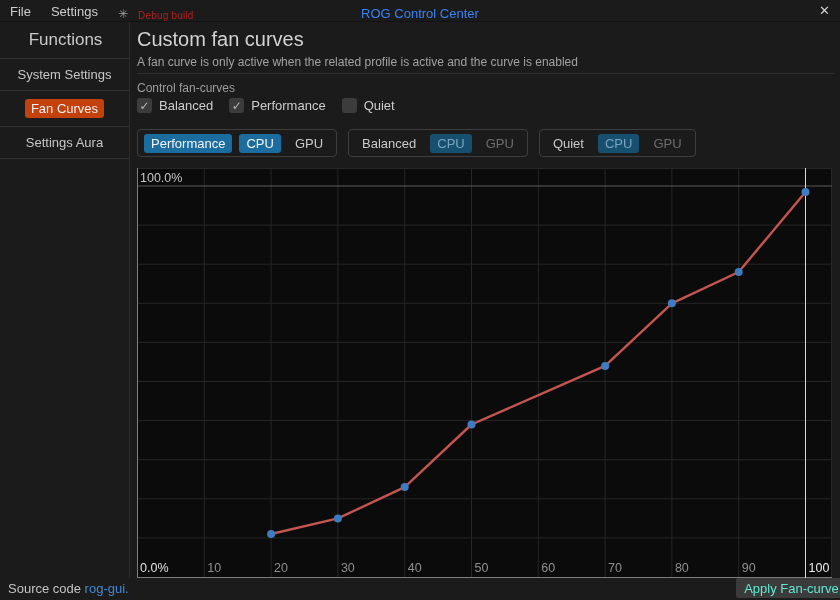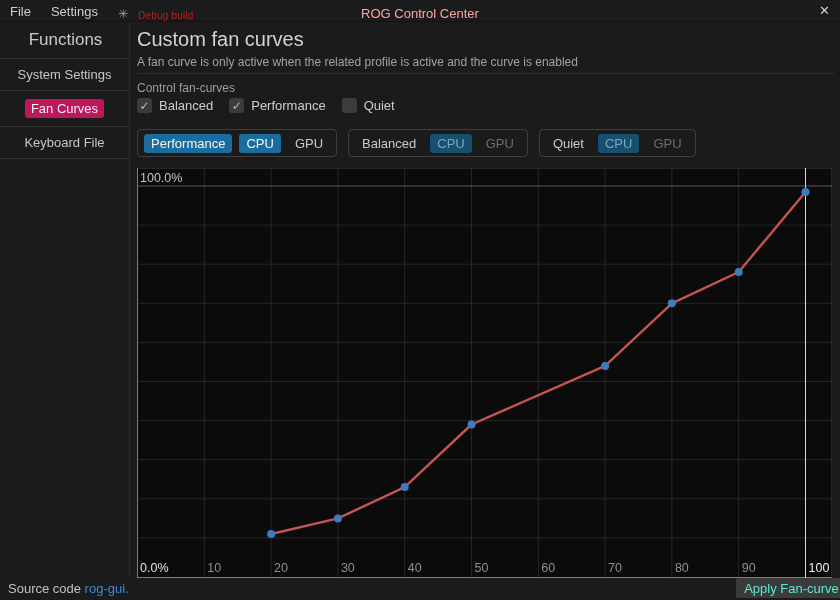--- a/index.html
+++ b/index.html
@@ -8,29 +8,29 @@
     background:#1b1b1b; color:#c8c8c8;
     font-family:"Liberation Sans","DejaVu Sans",sans-serif;
     position:relative; font-size:13px;
   }
   
   .titlebar { position:absolute; left:0; top:0; width:840px; height:22px;
     border-bottom:1px solid #121212; display:flex; align-items:flex-end; }
   .menu-item { padding:2px 10px; color:#cdcdcd; font-size:13px; cursor:default; }
   .sun { color:#9a9a9a; font-size:12px; padding:0 10px; }
   .debug { color:#b22020; font-size:10px; font-weight:normal; letter-spacing:.2px; }
-  .win-title { position:absolute; left:0; right:0; text-align:center; color:#fca5a5; font-size:13px; pointer-events:none; }
+  .win-title { position:absolute; left:0; right:0; text-align:center; color:#3b82f6; font-size:13px; pointer-events:none; }
   .close-btn { position:absolute; right:10px; top:3px; color:#cfcfcf; font-size:13px; font-weight:bold; }
   
   .sidebar { position:absolute; left:0; top:22px; width:130px; height:556px;
     border-right:1px solid #2b2b2b; padding:6px 8px 0 8px;text-align:center; }
   .sidebar h2 { font-size:17px; font-weight:normal; color:#c9c9c9; padding:2px 0 8px 2px; }
   .sep { height:1px; background:#323232; margin:0 -8px; }
   .side-item { padding:8px 2px; font-size:13px; color:#c6c6c6; }
-  .side-item .pill { background:#be185d; color:#f2f2f2; padding:2px 6px; border-radius:3px; display:inline-block; }
+  .side-item .pill { background:#c2410c; color:#f2f2f2; padding:2px 6px; border-radius:3px; display:inline-block; }
   
   .page-title { position:absolute; left:137px; top:28px; font-size:20px; font-weight:normal; color:#d2d2d2; }
   .page-sub { position:absolute; left:137px; top:55px; font-size:12px; color:#a2a2a2;text-align:right; }
   .hdiv { position:absolute; left:137px; right:6px; top:73px; height:1px; background:#2f2f2f; }
   .enabled-label { position:absolute; left:137px; top:81px; font-size:12px; color:#9d9d9d; }
   .cbrow { position:absolute; left:137px; top:98px; display:flex; gap:16px; align-items:center; }
   .cbitem { display:flex; gap:7px; align-items:center; }
   .cb { width:15px; height:15px; background:#3c3c3c; border-radius:3px; display:flex;
         align-items:center; justify-content:center; color:#b9b9b9; font-size:12px; }
   .cbl { font-size:13px; color:#cdcdcd; }
@@ -71,21 +71,21 @@
   <div class="sep"></div>
   <div class="side-item">
     <span>System Settings</span>
   </div>
   <div class="sep"></div>
   <div class="side-item">
     <span class="pill">Fan Curves</span>
   </div>
   <div class="sep"></div>
   <div class="side-item">
-    <span>Keyboard File</span>
+    <span>Settings Aura</span>
   </div>
   <div class="sep"></div>
 </div>
 
 <div class="page-title">Custom fan curves</div>
 <div class="page-sub">A fan curve is only active when the related profile is active and the curve is enabled</div>
 <div class="hdiv"></div>
 <div class="enabled-label">Control fan-curves</div>
 
 <div class="cbrow">

